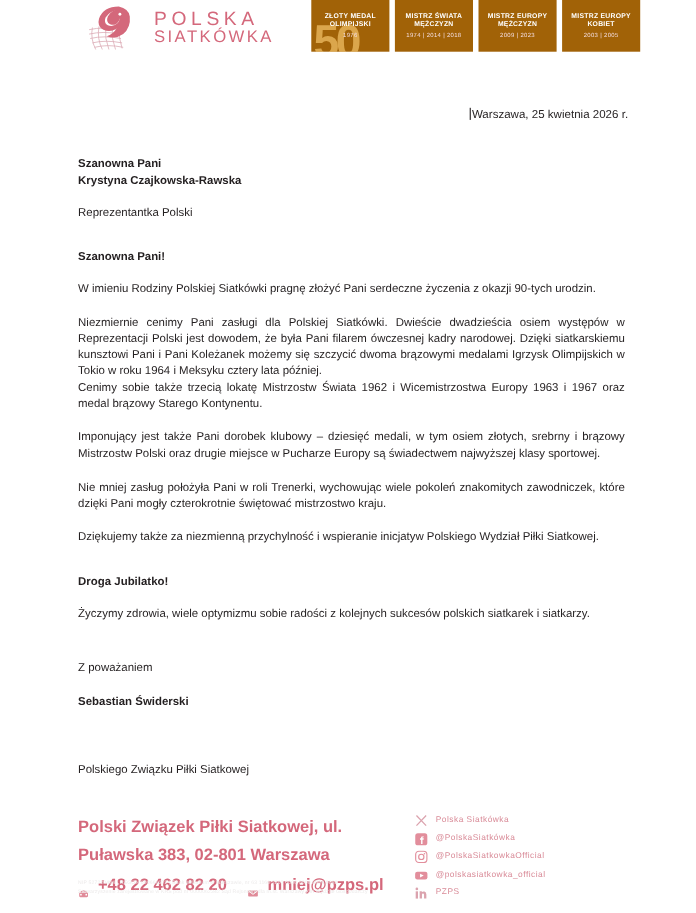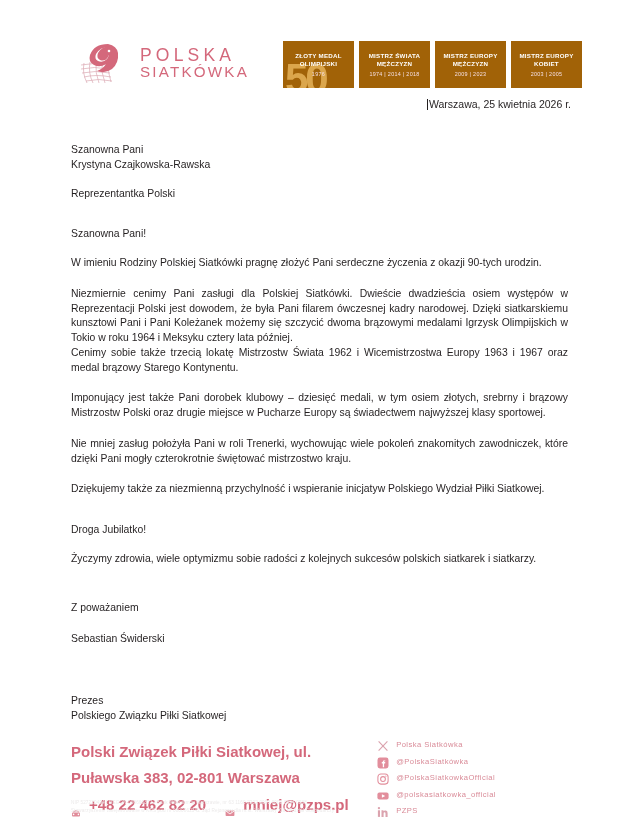--- a/index.html
+++ b/index.html
@@ -15,21 +15,21 @@
     font-family: "Liberation Sans", sans-serif;
     color: #231f20;
   }
 
   
   .header {
     position: absolute;
     top: 0; left: 0; right: 0;
     height: 88px;
     display: flex;
-    align-items: flex-end;
+    align-items: flex-start;
   }
   .logo-block {
     display: flex;
     align-items: center;
     margin-left: 78px;
   }
   .logo-mark {
     width: 52px;
     height: 50px;
     flex: none;
@@ -119,21 +119,21 @@
   .letter {
     position: absolute;
     top: 143px;
     left: 71px;
     width: 497px;
     font-size: 10.4px;
     line-height: 1.42;
     color: #231f20;
   }
   .letter p { margin: 0; }
-  .b { font-weight: normal; }
+  .b { font-weight: bold; }
   .sp-14 { height: 14px; }
   .sp-16 { height: 16px; }
   .sp-26 { height: 26px; }
   .sp-34 { height: 34px; }
   .justify { text-align: justify; }
 
   
   .footer {
     position: absolute;
     left: 71px;
@@ -291,21 +291,20 @@
   <p>Życzymy zdrowia, wiele optymizmu sobie radości z kolejnych sukcesów polskich siatkarek i siatkarzy.</p>
 
   <div class="sp-34"></div>
   <p>Z poważaniem</p>
 
   <div class="sp-16"></div>
   <p class="b">Sebastian Świderski</p>
 
   <div class="sp-34"></div>
   <div class="sp-14"></div>
-  <p>Prezes</p>
   <p>Polskiego Związku Piłki Siatkowej</p>
 </div>
 
 <div class="footer">
 
   <div class="f-left">
     <div>Polski Związek Piłki Siatkowej, ul. Puławska 383, 02-801 Warszawa</div>
     <div class="f-contact-row">
       <span class="mini-icon">
         <svg viewBox="0 0 10 10" width="10" height="10">

